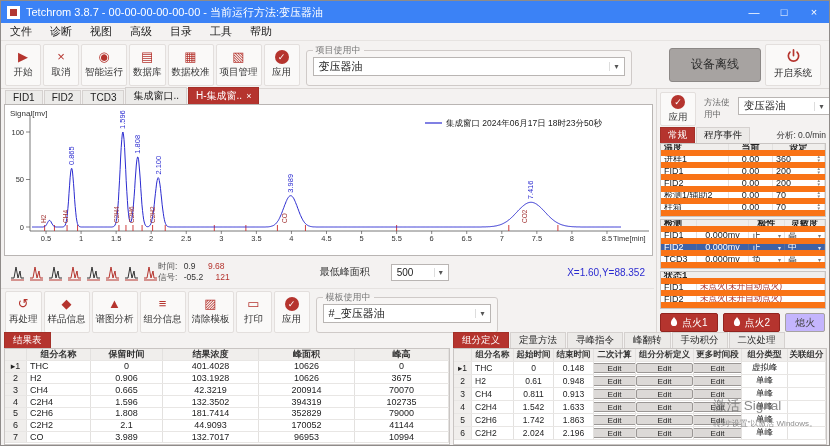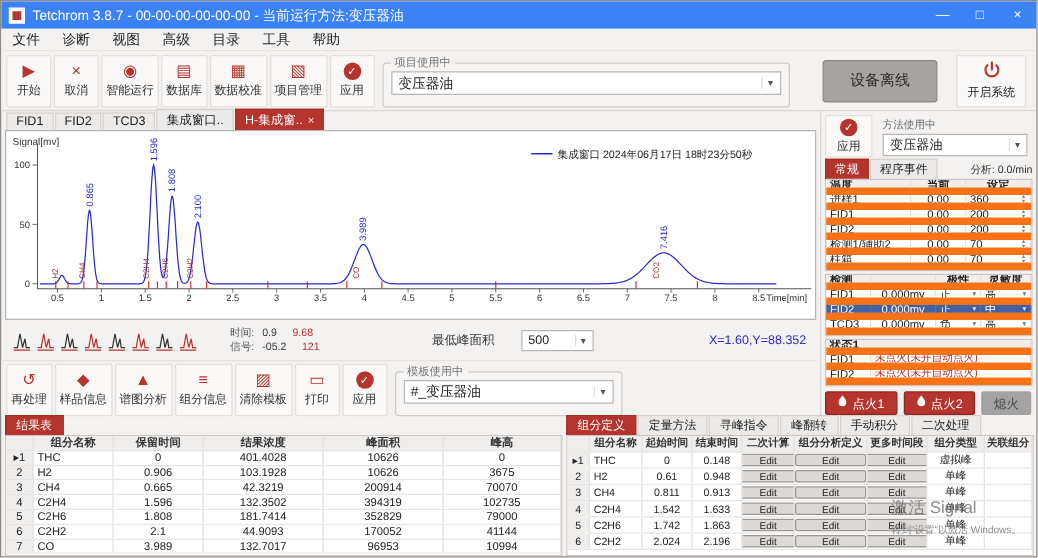--- a/index.html
+++ b/index.html
@@ -28,40 +28,40 @@
 .tbtn .glyph.circle{background:#b5342e;color:#fff;border-radius:50%;width:14px;height:14px;font-size:9px;line-height:14px;text-align:center}
 .tbtn .lbl{font-size:9.5px;color:#333;margin-top:2px;white-space:nowrap}
 fieldset.group{border:1px solid #cfcac8;border-radius:3px;margin:0 4px;padding:0 6px 4px;height:42px;background:#f7f5f4}
 fieldset.group legend{font-size:9px;color:#777;padding:0 3px}
 .combo{background:#fff;border:1px solid #b9b5b3;height:19px;display:flex;align-items:center;padding:0 5px;font-size:11px;white-space:nowrap}
 .combo .arrow{margin-left:auto;font-size:8px;color:#555;border-left:1px solid #ddd;padding-left:4px}
 .project-combo{width:312px}
 .template-combo{width:168px}
 .method-combo{width:116px;height:18px;font-size:10.5px}
 .minarea-combo{width:58px;height:17px;font-size:10px}
-.tb-right{margin-left:auto;display:flex;align-items:center;gap:15px;padding-right:4px}
+.tb-right{margin-left:auto;display:flex;align-items:center;gap:4px;padding-right:4px}
 .device-offline{width:92px;height:34px;background:#a7a3a1;border:1px solid #8c8886;border-radius:3px;color:#2b2b2b;font-size:12px;display:flex;align-items:center;justify-content:center}
 .power-btn{width:56px;height:42px;display:flex;flex-direction:column;align-items:center;justify-content:center;border:1px solid #e3dfdd;border-radius:2px;background:#faf9f8}
 .power-btn .lbl{font-size:9.5px;margin-top:1px;white-space:nowrap}
 
 
 .chart-tabs{position:absolute;top:88px;left:2px;width:650px;height:15px;display:flex;align-items:flex-end;padding-left:2px}
 .ctab{padding:1px 7px;font-size:10px;border:1px solid #d5d1cf;border-bottom:none;background:#ecebe9;margin-right:1px;display:flex;align-items:center;gap:4px;white-space:nowrap}
 .ctab.active{background:#b5342e;color:#fff;border-color:#a33028}
 .ctab .close{font-size:9px}
 
 
 .chart-wrap{position:absolute;left:3px;top:103px;width:649px;height:152px;background:#fff;border:1px solid #b9b5b3}
 .chart-wrap svg{display:block}
 
 
 .mini-row{position:absolute;left:3px;top:255px;width:649px;height:32px;display:flex;align-items:center;background:#f4f2f1}
 .thumbs{display:flex;align-items:center;gap:4px;padding-left:6px}
 .thumb{display:inline-flex}
-.readouts{margin-left:26px;font-size:8.5px;color:#333;line-height:11px}
+.readouts{margin-left:0;font-size:8.5px;color:#333;line-height:11px}
 .ro-label{color:#555;margin-right:4px}
 .ro-v{margin-right:10px}
 .ro-v.red{color:#b5342e}
 .minarea{margin-left:80px;display:flex;align-items:center;gap:21px}
 .ma-label{font-size:10px;color:#333}
 .cursor-readout{margin-left:auto;padding-right:8px;color:#2b2bd0;font-size:10px}
 
 
 .results-panel{position:absolute;left:3px;top:333px;width:446px;bottom:2px}
 .components-panel{position:absolute;left:452px;top:333px;right:2px;bottom:2px}
@@ -79,41 +79,41 @@
 .rc-num{width:22px;background:#f0eeec;justify-content:center}
 .rc0{width:64px}.rc1{width:72px}.rc2{width:96px}.rc3{width:96px}.rc4{flex:1}
 .kc-num{width:18px;background:#f0eeec;justify-content:center}
 .kc0{width:42px}.kc1{width:40px}.kc2{width:40px}.kc3{width:42px}.kc4{width:58px}.kc5{width:48px}.kc6{width:46px}.kc7{flex:1}
 .edit-btn{background:#dcd9d7;border:1px solid #9b9795;border-radius:2px;font-size:8px;color:#222;padding:0 21px;line-height:9px;height:10px;display:inline-flex;align-items:center}
 
 
 .method-panel{position:absolute;left:655px;top:88px;width:173px;height:243px;border-left:1px solid #dcd8d6;padding:2px 3px;background:#f4f2f1}
 .method-head{display:flex;align-items:center;gap:6px;height:36px}
 .m-apply{width:38px;height:34px}
-.m-group{display:flex;flex-direction:column;gap:1px}
+.m-group{display:flex;flex-direction:row;gap:1px}
 .m-group-label{font-size:8.5px;color:#666}
 .method-tabs-row{display:flex;align-items:flex-end;height:15px;margin-top:1px}
 .mtab{font-size:9.5px;padding:1px 7px;background:#eceae8;border:1px solid #d5d1cf;border-bottom:none;margin-right:1px}
 .mtab.active{background:#b5342e;color:#fff;border-color:#a33028}
 .analysis{margin-left:auto;font-size:8.5px;color:#333;padding-bottom:1px}
 .mtable{background:#fff;border:1px solid #c9c5c3;margin-bottom:2px}
 .mrow{display:flex;height:12px;font-size:9px;border-bottom:6px solid #f97316;align-items:stretch}
 .mrow.h{background:#f0eeec;font-weight:bold}
 .mrow.sel{background:#3f62a6;color:#fff}
 .mrow.sel .tcell{border-right-color:#55709f}
 .mrow.sect{background:#f0eeec;font-weight:bold}
 .tc0{width:68px}.tc1{width:44px}.tc2{flex:1}
 .dc0{width:36px}.dc1{width:52px}.dc2{width:36px}.dc3{flex:1}
 .sc0{width:36px}.sc1{flex:1;color:#a8322c;font-size:8.5px}
 .spin{display:inline-flex;flex-direction:column;line-height:4px;font-size:4.5px;color:#888;margin-left:auto}
 .cell-arrow{font-size:6px;color:#777;margin-left:auto}
 .mrow.sel .cell-arrow{color:#dce4f2}
 .ignite-row{display:flex;gap:5px;margin-top:4px;align-items:center}
 .ignite{background:#b5342e;color:#fff;border-radius:2px;height:19px;padding:0 9px;display:flex;align-items:center;gap:4px;font-size:10px;border:1px solid #92241f}
-.ignite.ext{background:#a3a3a3;color:#444;border-color:#a6a2a0}
+.ignite.ext{background:#c4b5fd;color:#444;border-color:#a6a2a0}
 
 
 .watermark{position:absolute;left:712px;top:396px;color:#787878;opacity:.85;z-index:40;pointer-events:none}
 .watermark .wm1{font-size:13.5px}
 .watermark .wm2{font-size:8px;margin-top:3px}
 </style>
 </head>
 <body>
 
 <div class="window">

